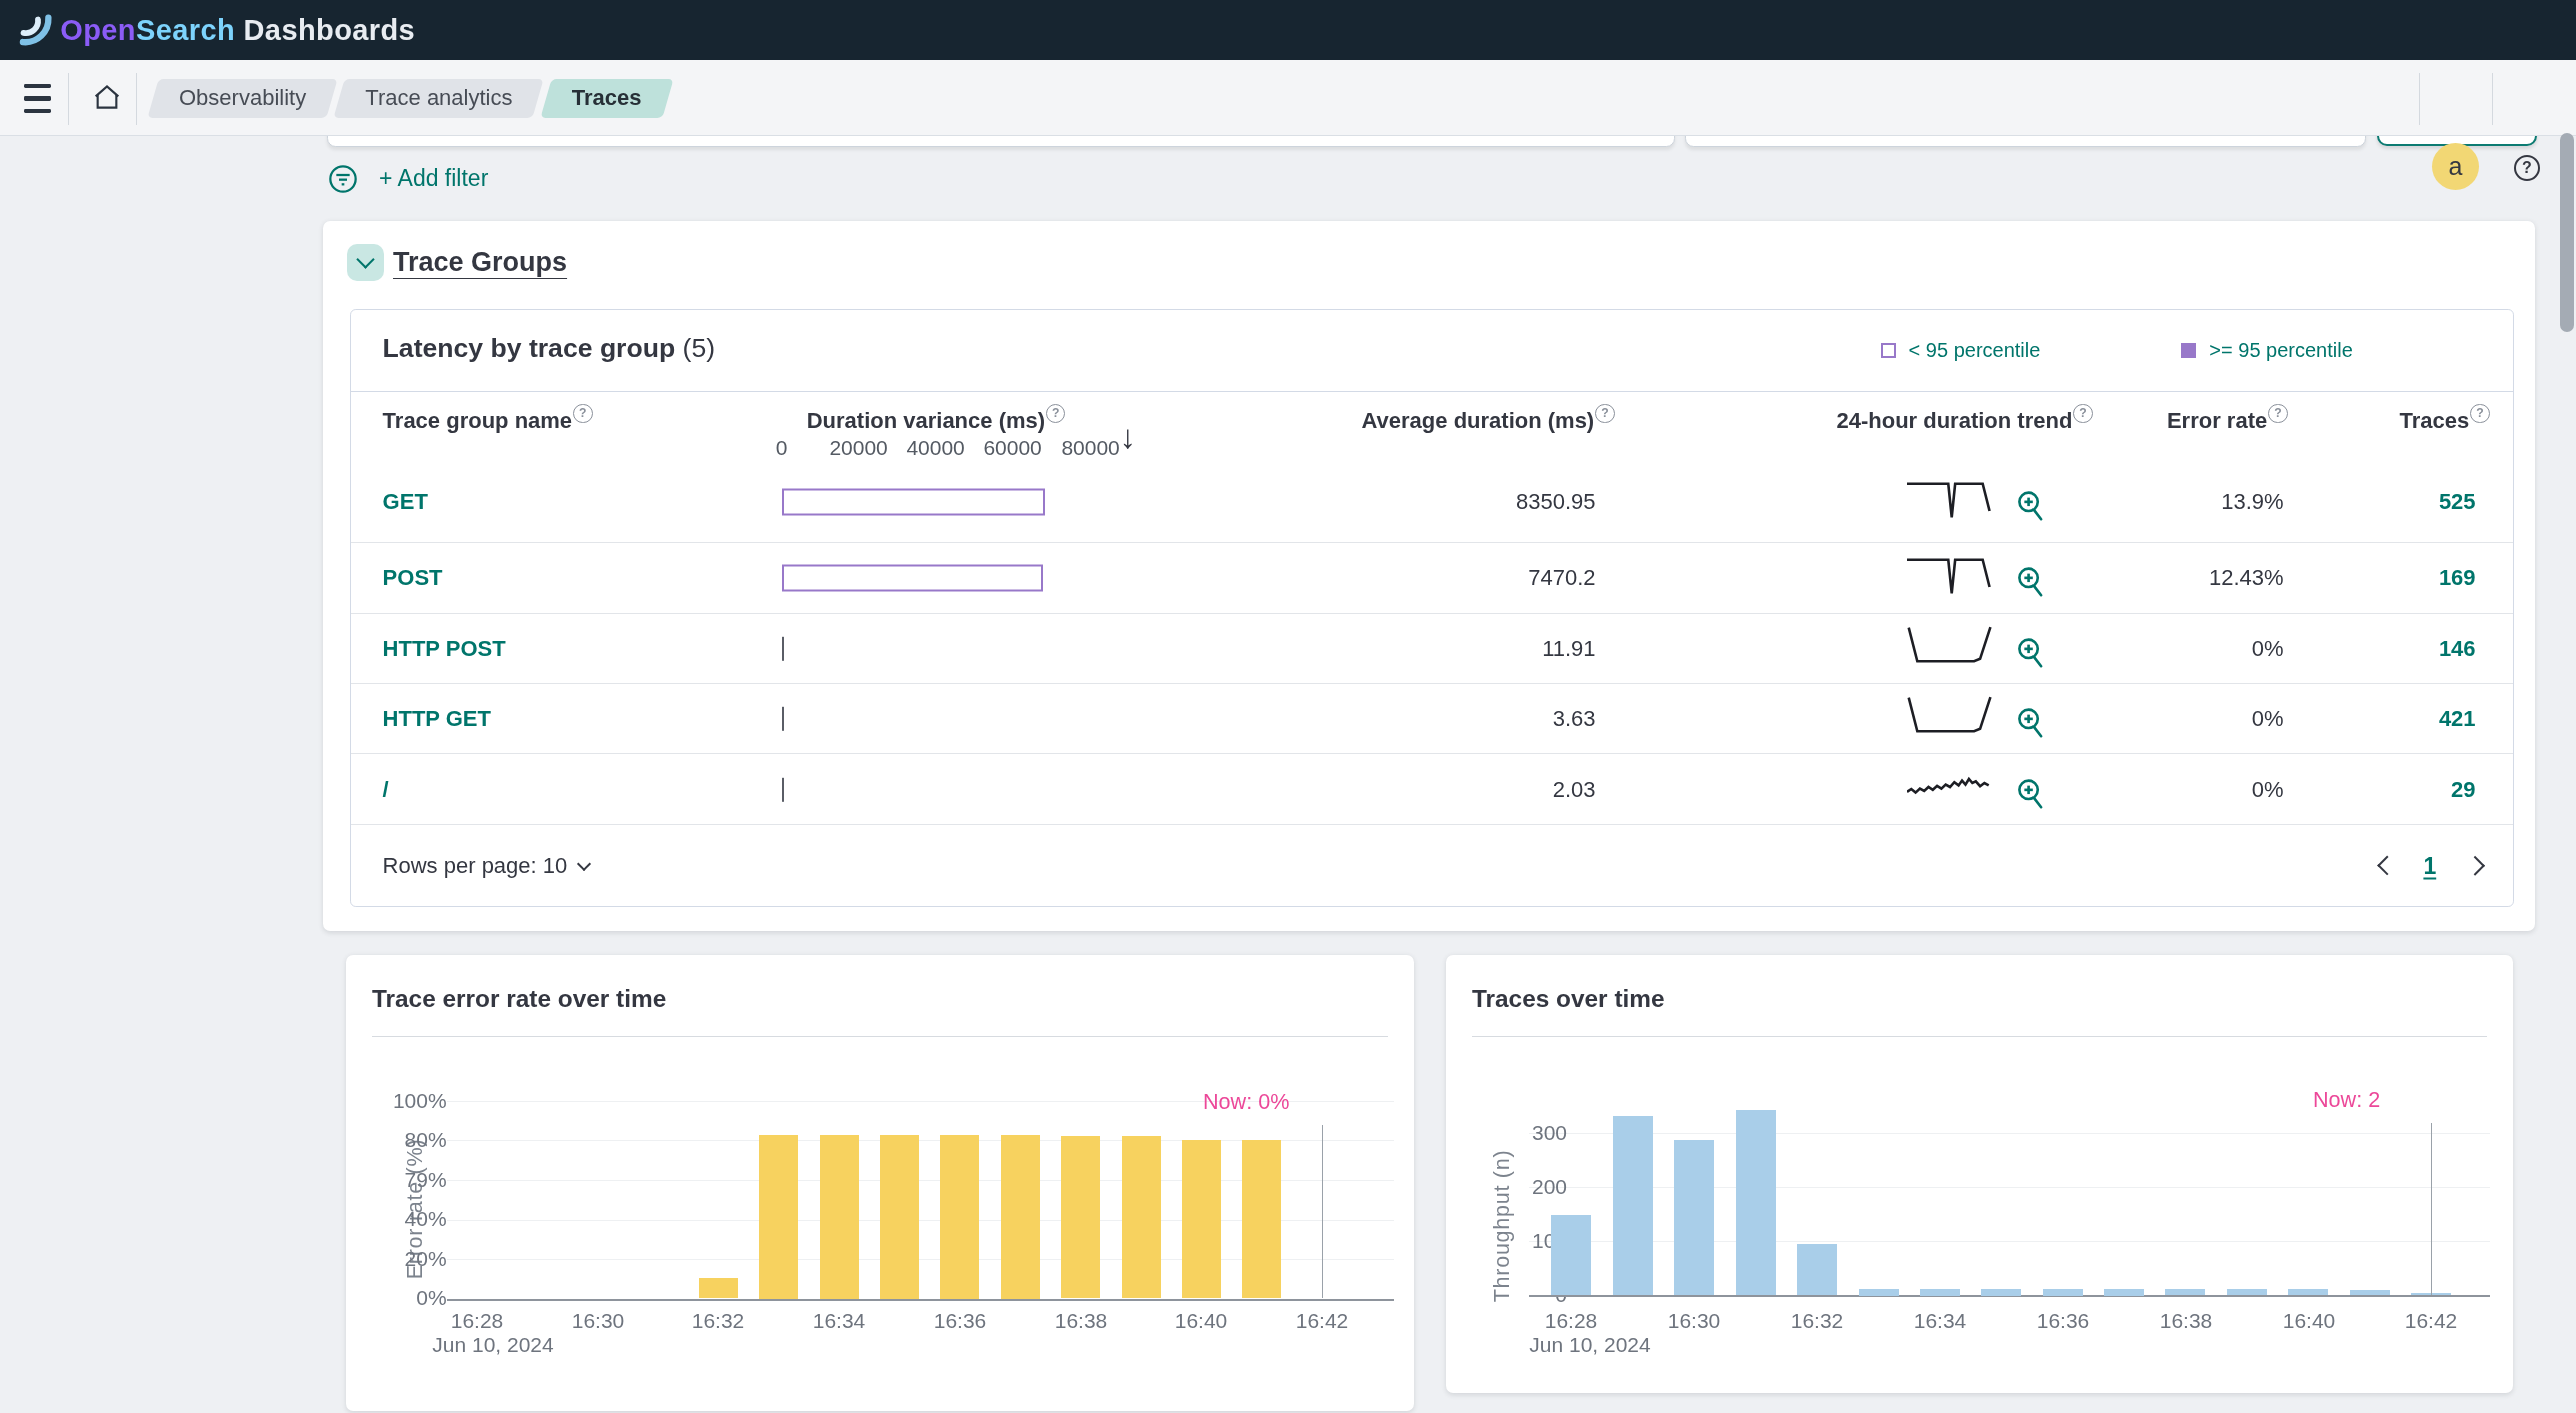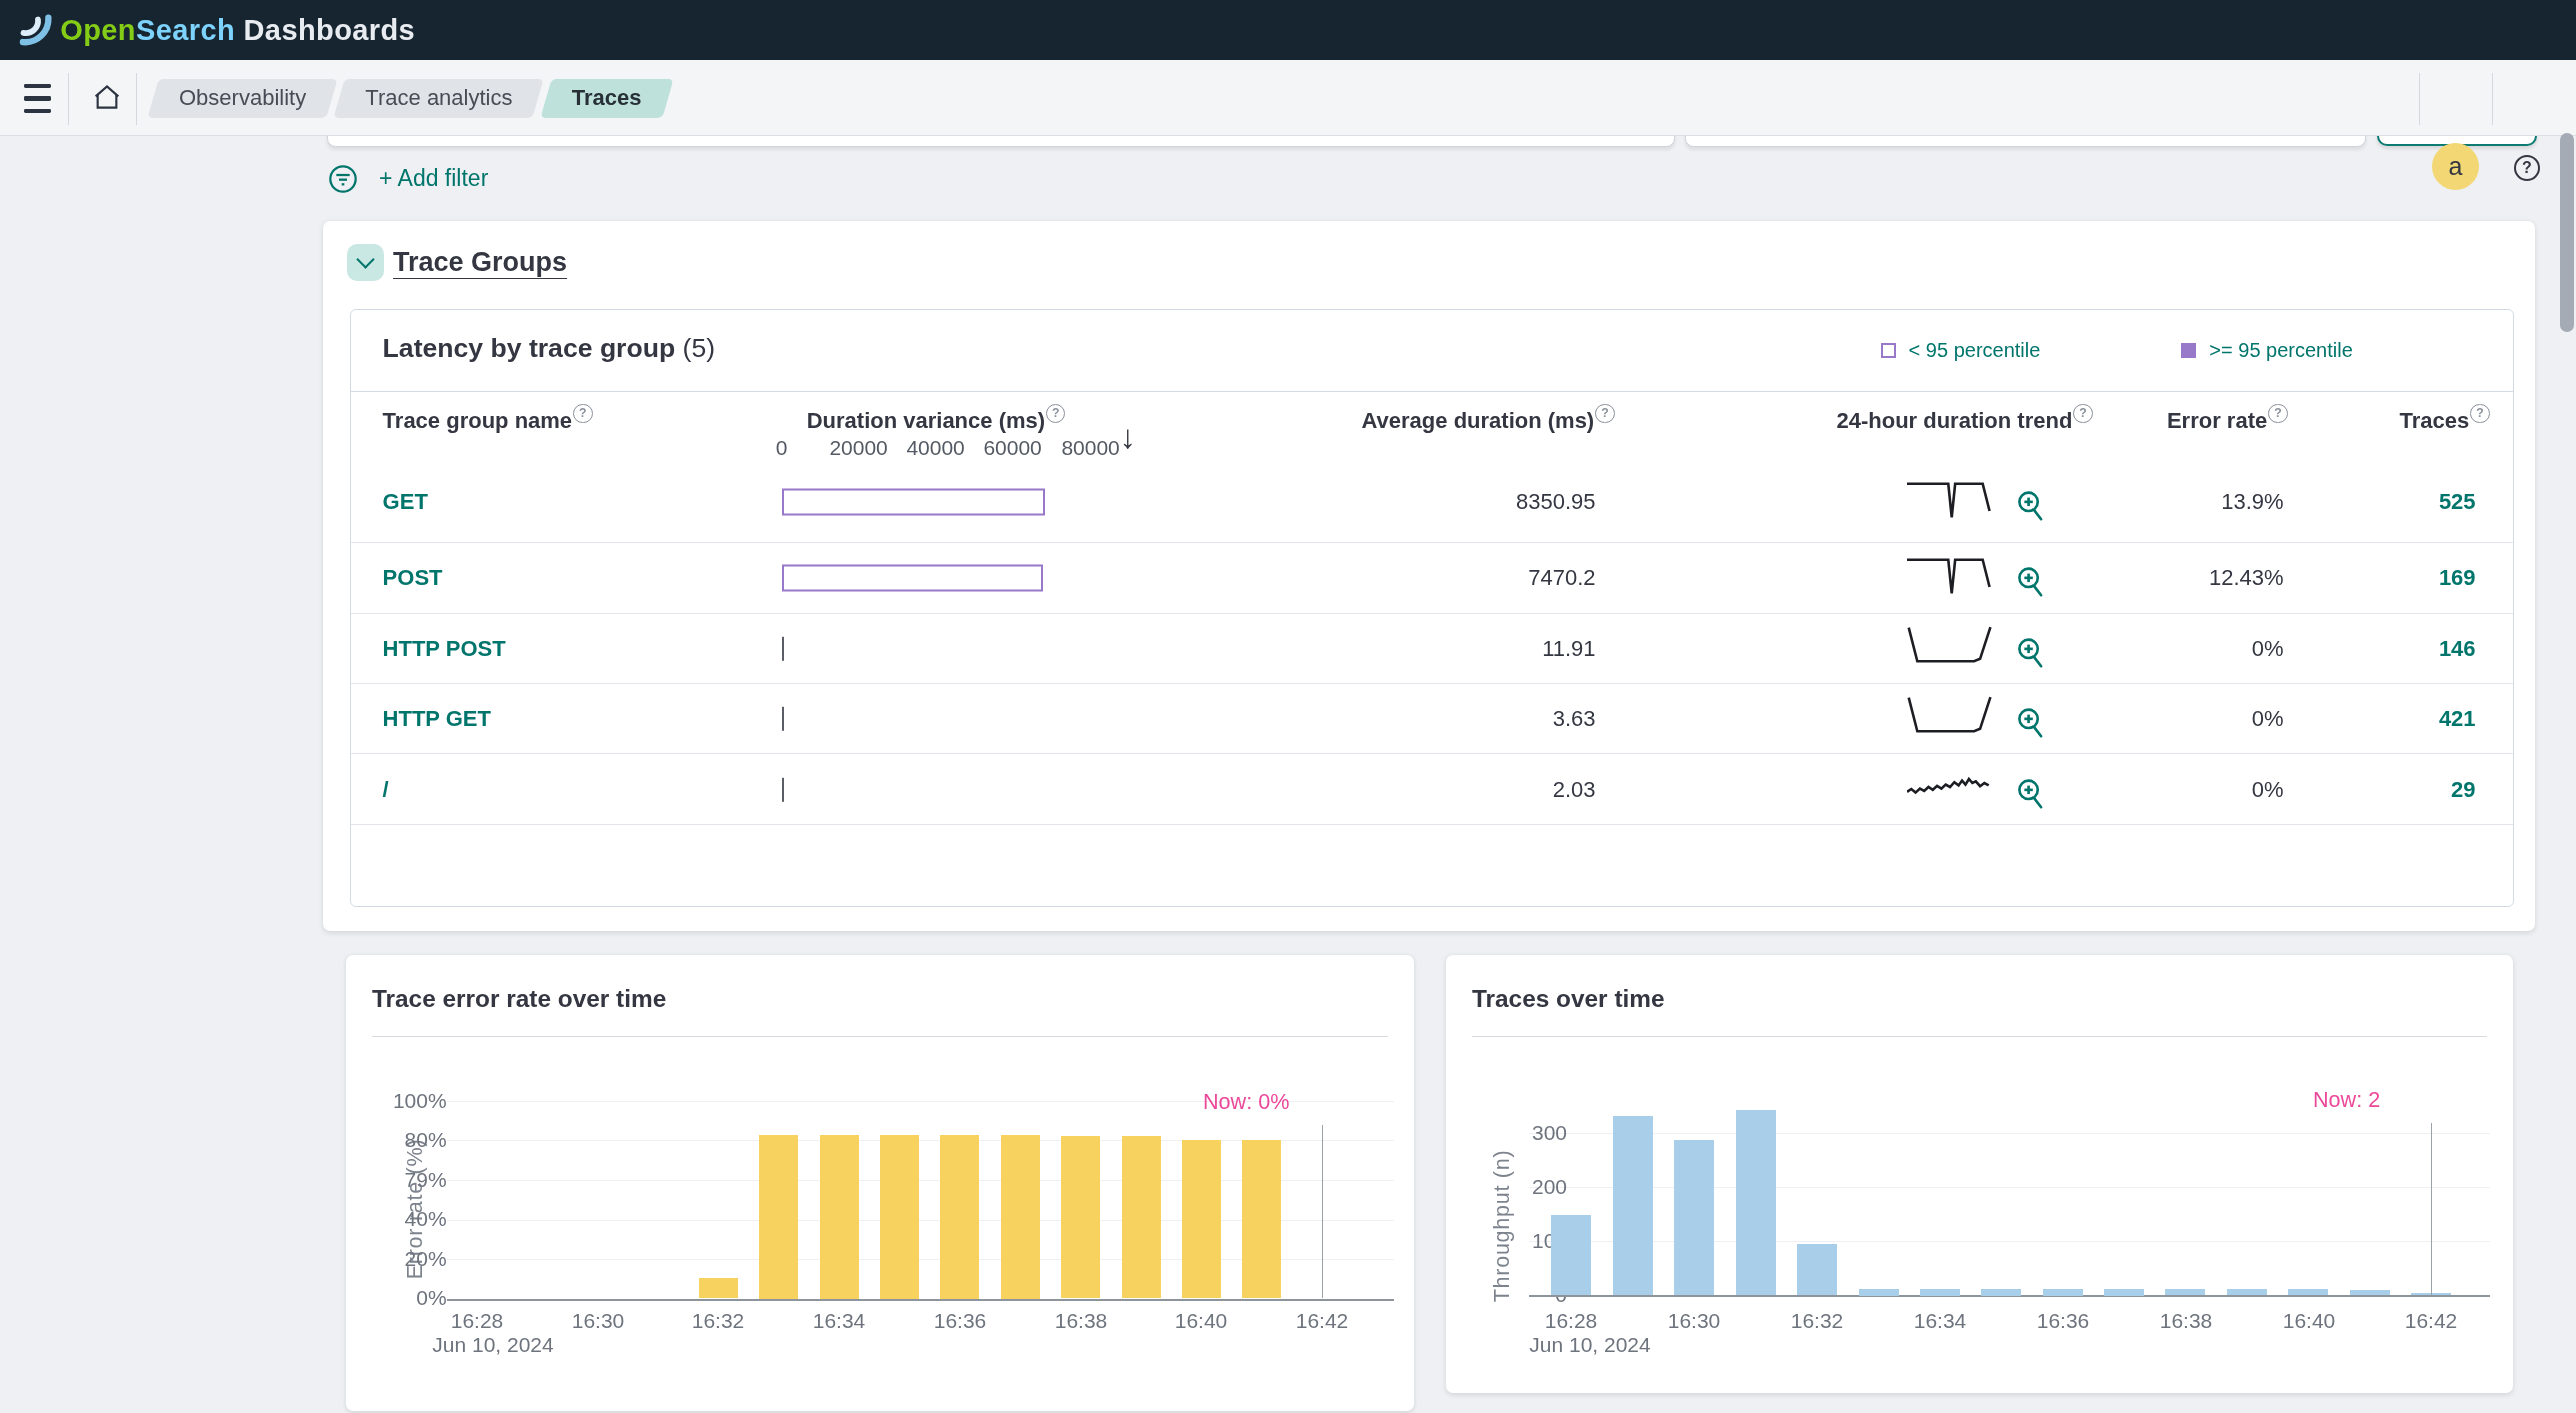--- a/index.html
+++ b/index.html
@@ -3,21 +3,21 @@
 <meta charset="utf-8">
 <style>
   * { margin:0; padding:0; box-sizing:border-box; }
   html,body { width:2576px; height:1413px; overflow:hidden; }
   body { font-family:"Liberation Sans", sans-serif; background:#eef0f3; color:#343741; }
   #page { position:relative; width:2576px; height:1413px; overflow:hidden; }
 
   
   #top-bar { position:absolute; left:0; top:0; width:2576px; height:60px; background:#172530; display:flex; align-items:center; padding-left:16px; z-index:30; }
   #top-bar .wordmark { font-size:29px; font-weight:700; letter-spacing:0.4px; margin-left:7.2px; }
-  .brand-open { color:#84cc16; }
+  .brand-open { color:#8b5cf6; }
   .brand-search { color:#7dd3fc;text-align:center; }
   .brand-rest { color:#e8ecf1; }
 
   
   #nav-bar { position:absolute; left:0; top:60px; width:2576px; height:76px; background:#f4f5f7; border-bottom:1.4px solid #dadfe5; z-index:20; }
   .vdiv { position:absolute; top:13px; width:1.4px; height:52px; background:#d4d9df; }
   #hamburger { position:absolute; left:24px; top:24px; width:27px; height:29px; background:none; border:none; cursor:pointer; display:flex; flex-direction:column; justify-content:space-between; }
   #hamburger span { display:block; width:27px; height:4.3px; background:#2b3440; border-radius:1.4px; }
   #home-btn { position:absolute; left:91px; top:18.7px; width:32px; height:39px; background:none; border:none; }
   #breadcrumbs { position:absolute; left:153px; top:18.7px; height:39px; display:flex; align-items:flex-start; gap:7.2px; }
@@ -304,20 +304,31 @@
                 <circle cx="10" cy="9.5" r="6.3"></circle>
                 <line x1="10" y1="6.6" x2="10" y2="12.4"></line>
                 <line x1="7.1" y1="9.5" x2="12.9" y2="9.5"></line>
                 <path d="M13.8 15.2 L18.6 21.4" stroke-linecap="round"></path>
               </svg></button>
             <div class="cell" style="left: 1783px; width: 150px;">0%</div>
             <div class="cell" style="left: 2005px; width: 120px;"><a class="traces-link">29</a></div>
           </div>
         </div>
 
+      <div id="table-footer">
+        <button id="rows-per-page">
+          <span>Rows per page: 10</span>
+            <span class="caret"></span>
+        </button>
+        <div id="pagination">
+          <button class="pg-chev left"></button>
+          <a id="page-number">1</a>
+          <button class="pg-chev right"></button>
+        </div>
+      </div>
     </div>
   </section>
 
   <section id="chart-left" class="card">
     <div class="chart-title">Trace error rate over time</div>
     <div class="chart-divider"></div>
     <div class="ylabel" style="left:69px;top:254px;">Error rate (%)</div>
     <div class="plot">
         <div class="ytick-label" style="left: 21.6px; top: 331px;">0%</div>
         <div class="gridline" style="left: 101px; width: 947px; top: 304px;"></div>

